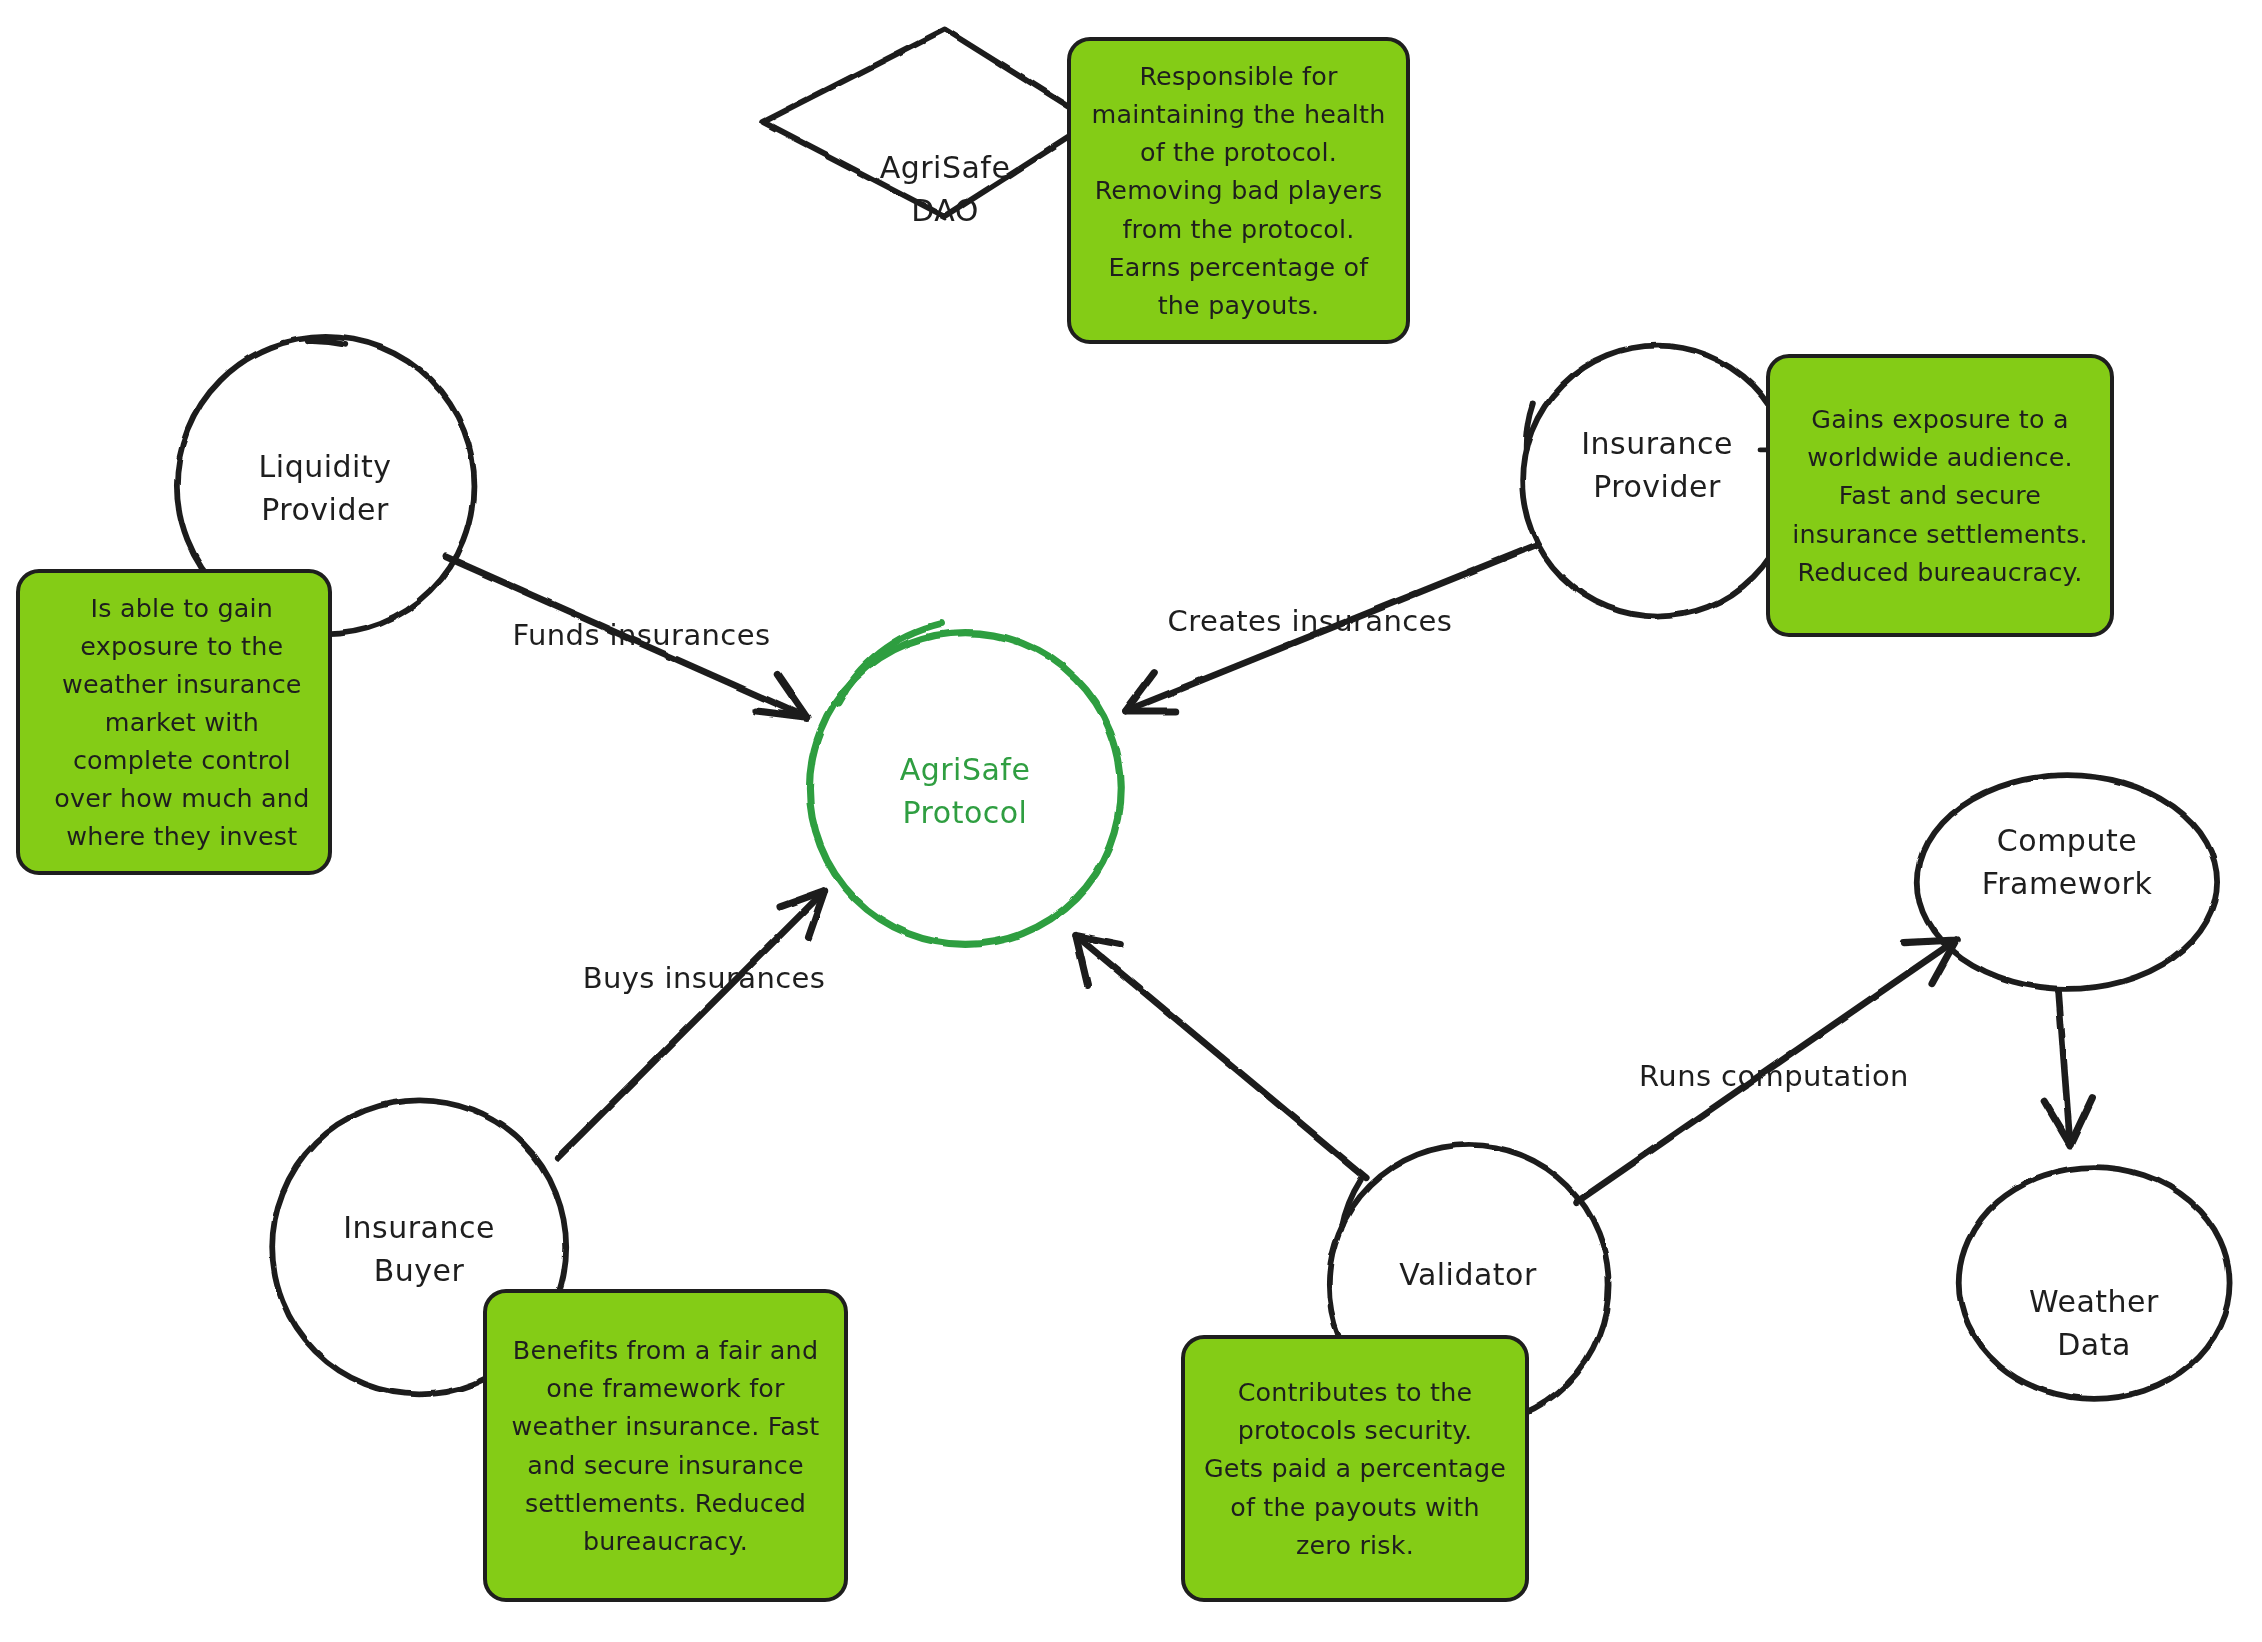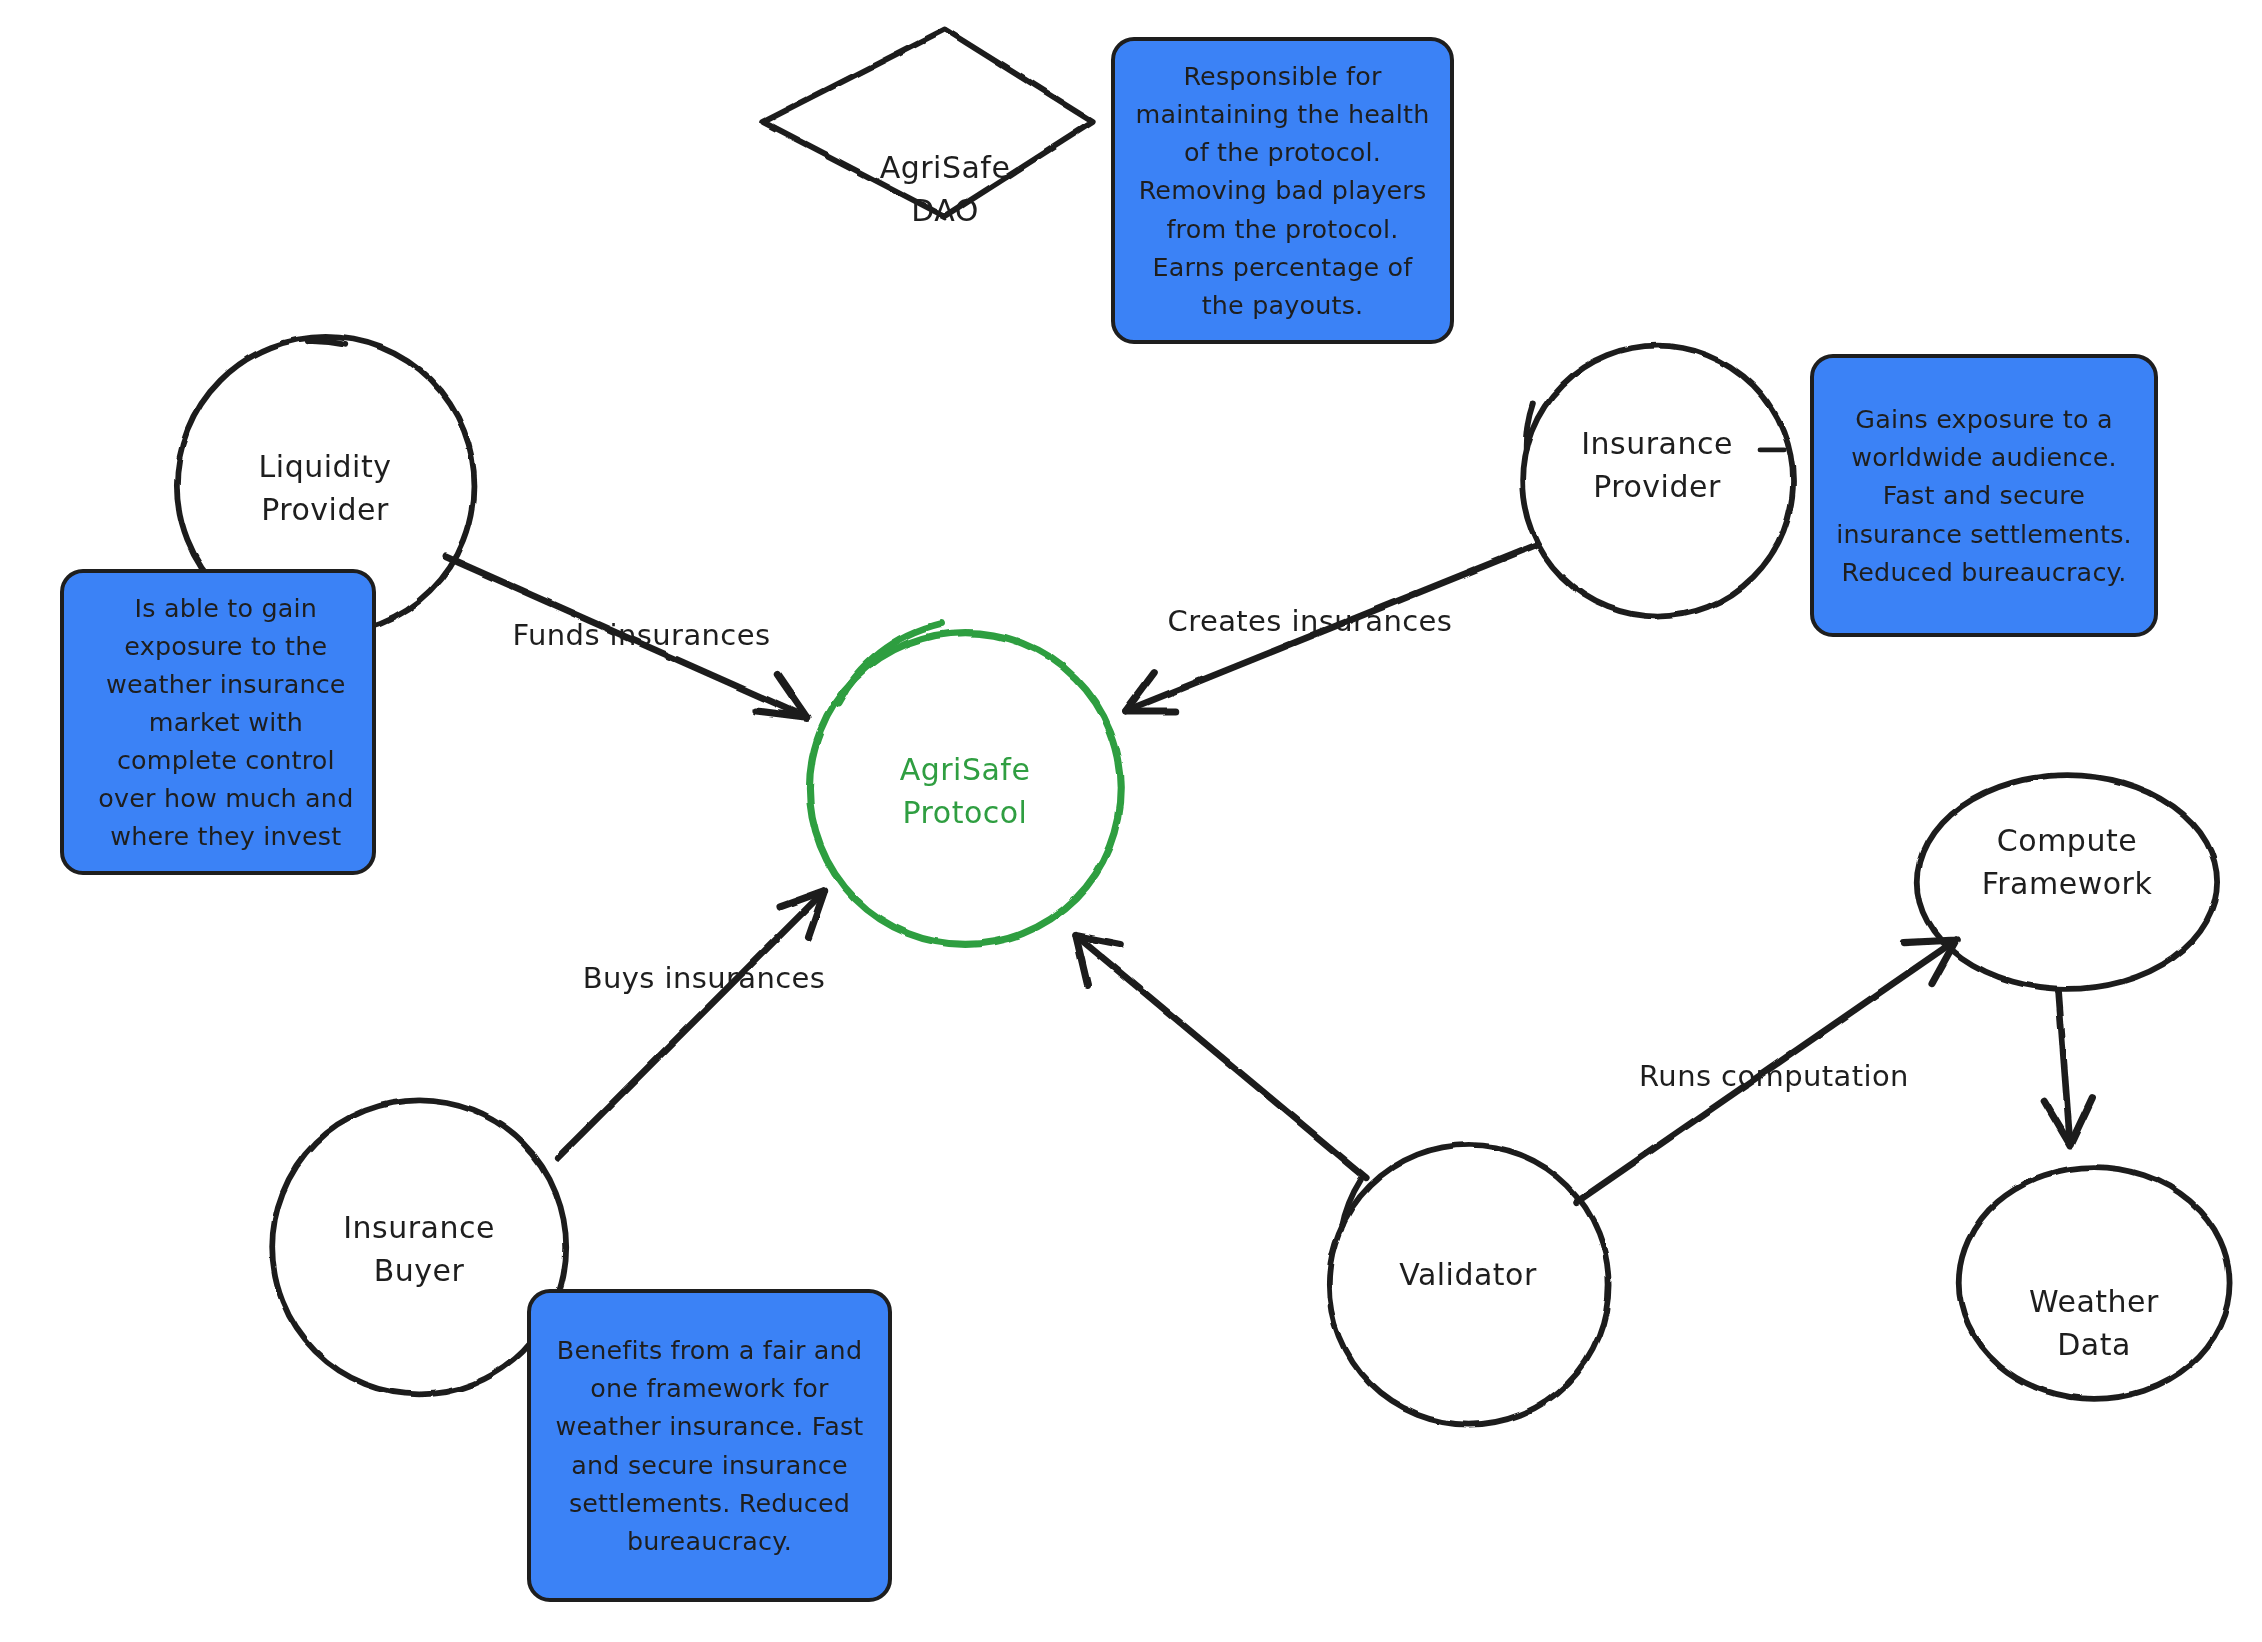--- a/index.html
+++ b/index.html
@@ -15,26 +15,26 @@
   }
   .node-label.green{color:#2f9e41;}
   .edge-label{
     position:absolute;color:#1e1e1e;text-align:center;
     font-family:"DejaVu Sans",sans-serif;
     font-size:29px;line-height:1.42;letter-spacing:0.4px;
     white-space:pre-line;
   }
   .note{
     position:absolute;box-sizing:border-box;
-    background:#3b82f6;border:4px solid #1e1e1e;border-radius:23px;
+    background:#84cc16;border:4px solid #1e1e1e;border-radius:23px;
     color:#1e1e1e;text-align:center;
     font-family:"DejaVu Sans",sans-serif;
     font-size:25.4px;line-height:1.5;letter-spacing:0.2px;
     display:flex;align-items:center;justify-content:center;
-    padding:12.5px 14.3px;white-space:pre-line;margin-left:44px;
+    padding:12.5px 14.3px;white-space:pre-line;
   }
 </style>
 </head>
 <body>
 
 <div id="canvas">
 
   <svg class="layer" viewBox="0 0 2539 1843">
     <defs>
       <filter id="rough" x="-6%" y="-6%" width="112%" height="112%">
@@ -179,15 +179,20 @@
 insurance settlements.
 Reduced bureaucracy.</div>
 
   <div class="note" style="left:483px;top:1289px;width:365px;height:313px;">Benefits from a fair and
 one framework for
 weather insurance. Fast
 and secure insurance
 settlements. Reduced
 bureaucracy.</div>
 
+  <div class="note" style="left:1181px;top:1335px;width:348px;height:267px;">Contributes to the
+protocols security.
+Gets paid a percentage
+of the payouts with
+zero risk.</div>
 
 </div>
 
 
 </body></html>

